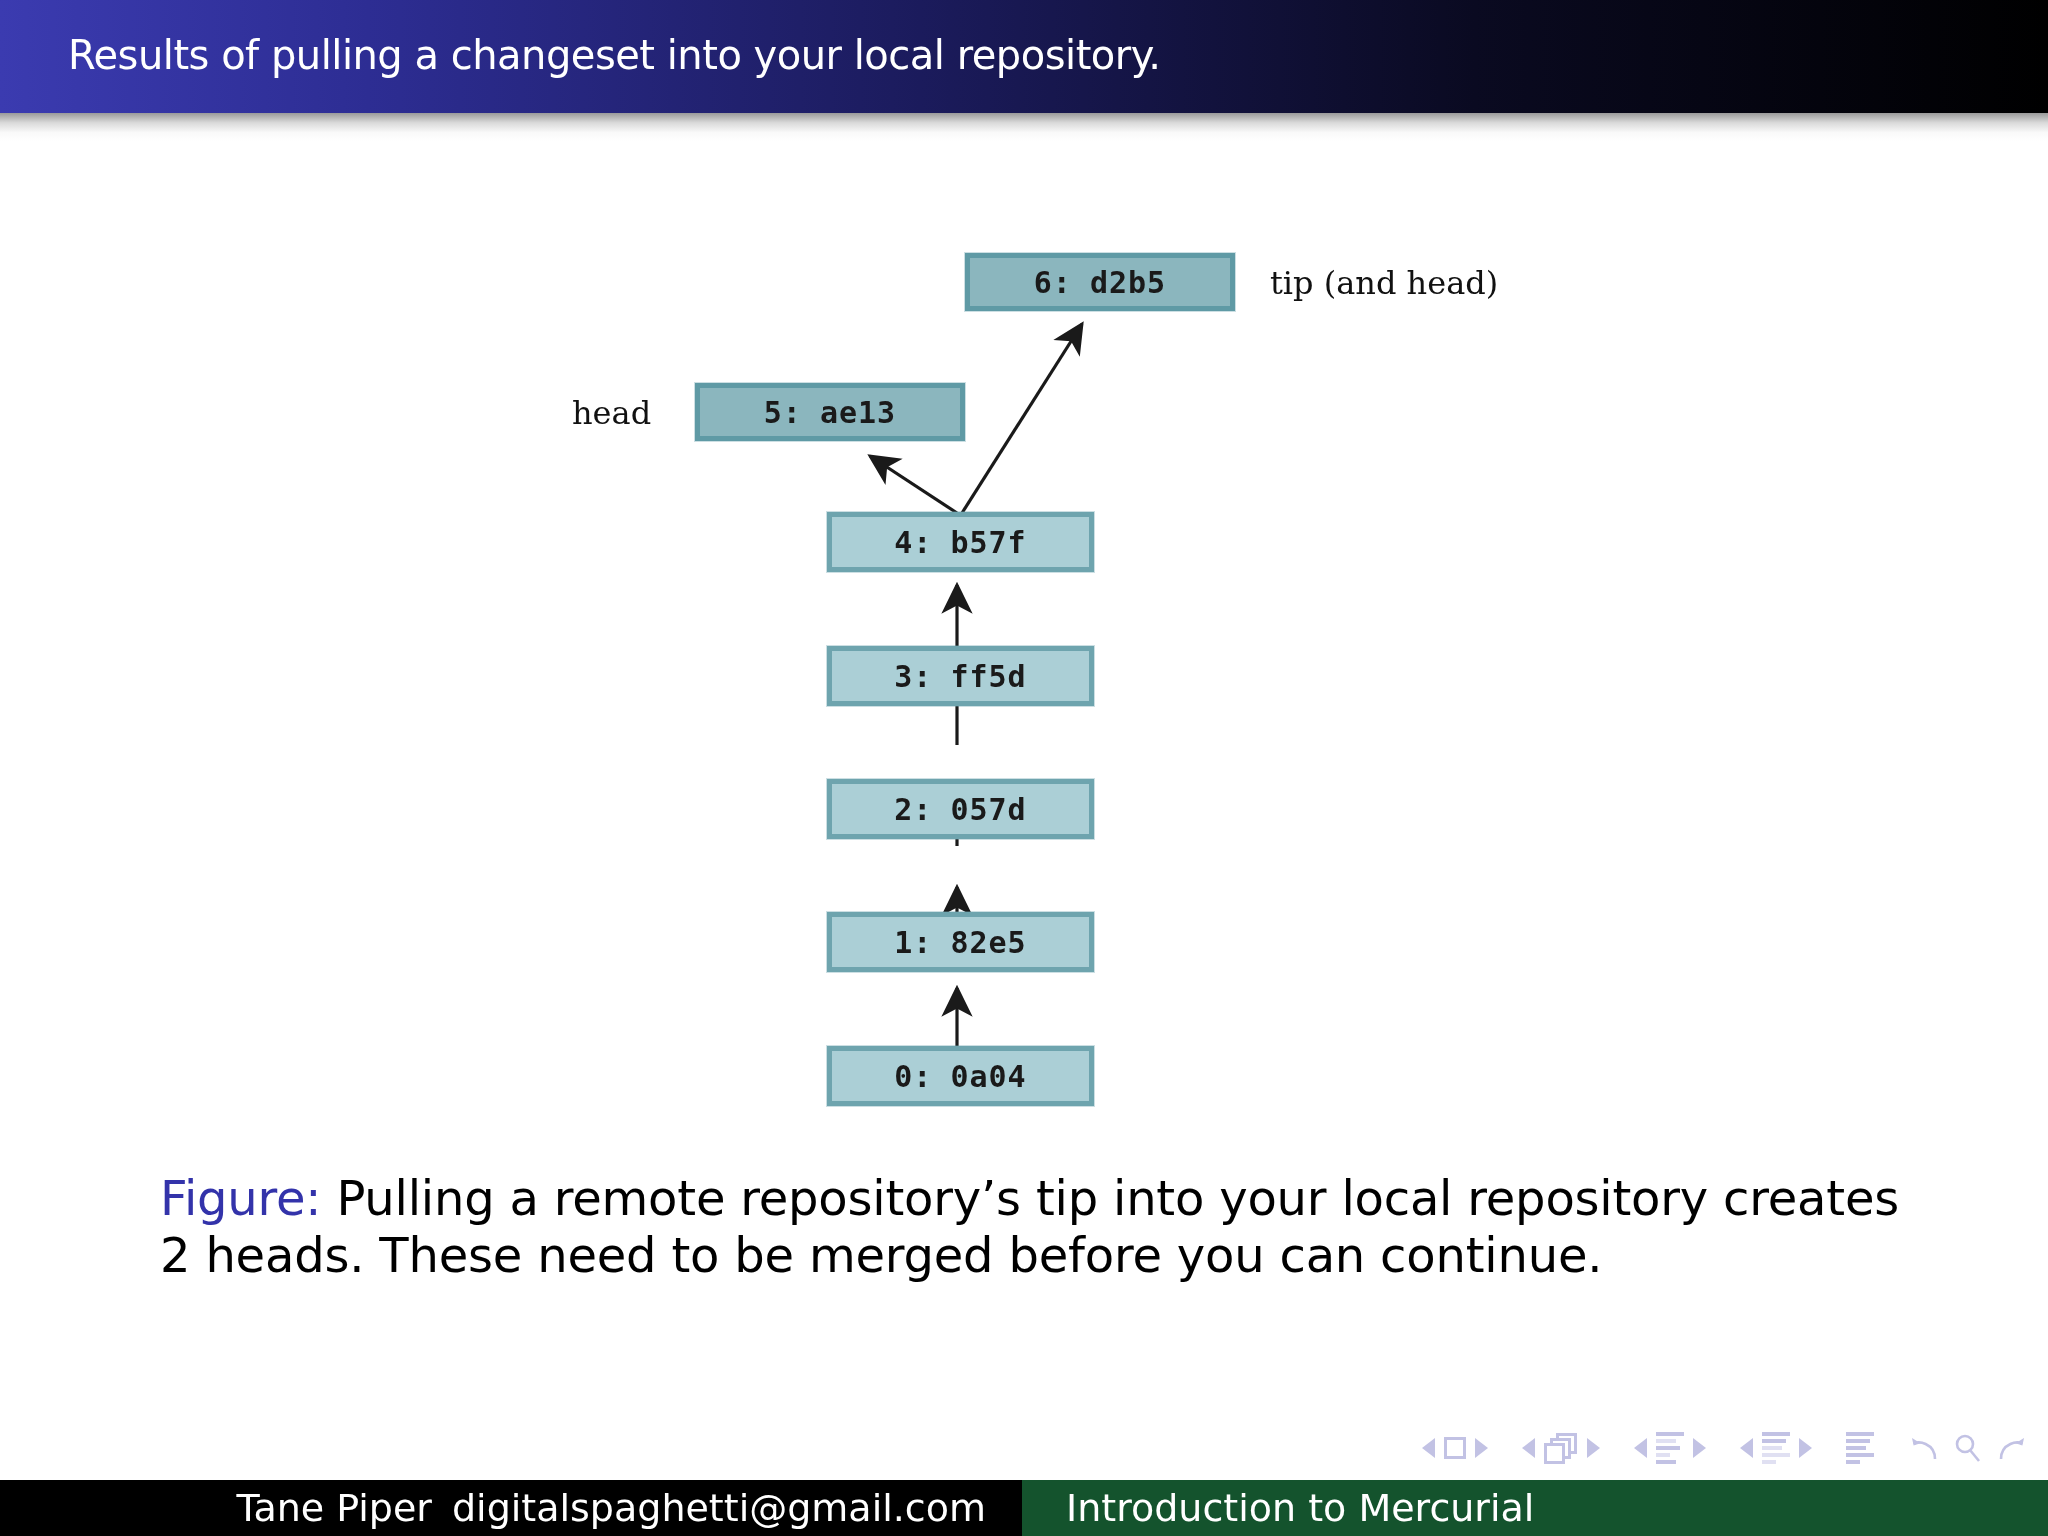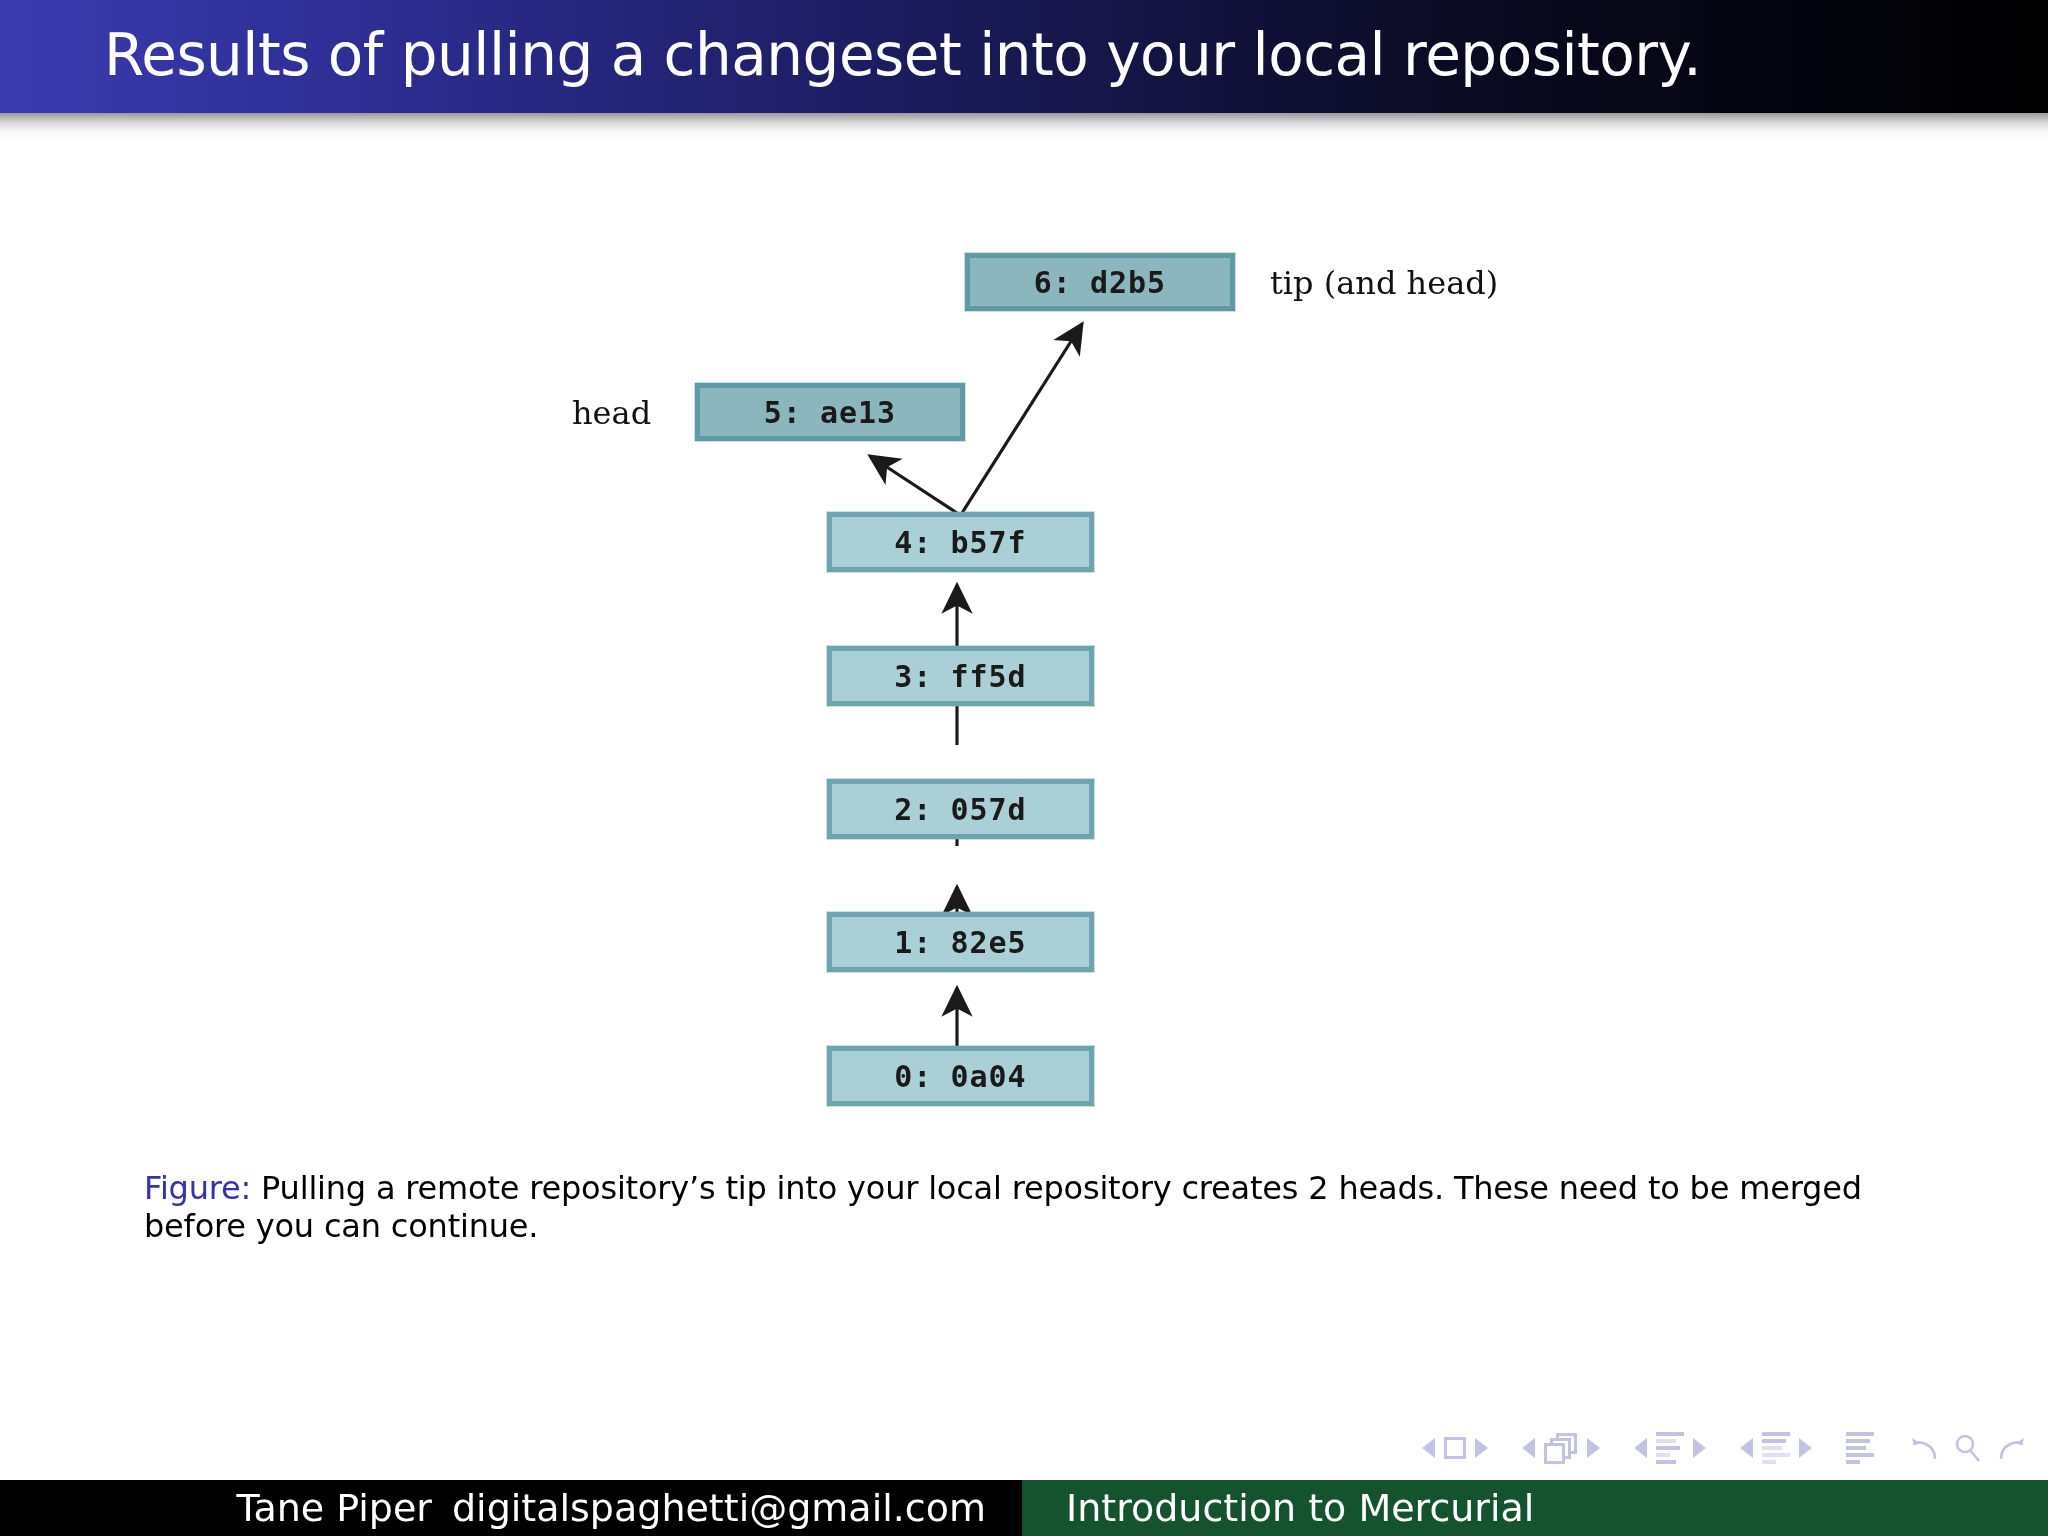--- a/index.html
+++ b/index.html
@@ -20,24 +20,24 @@
     position: absolute;
     left: 0; top: 0;
     width: 2048px;
     height: 113px;
     background: linear-gradient(to right, #3b3bb0 0%, #2d2d93 18%, #1b1b5c 45%, #0a0a21 72%, #000000 100%);
     display: flex;
     align-items: center;
   }
   .header-title {
     color: #ffffff;
-    font-size: 58px;
+    font-size: 40px;
     font-weight: 400;
     letter-spacing: -0.5px;
-    padding-left: 104px;
+    padding-left: 68px;
     white-space: nowrap;
     line-height: 1;
     margin-top: -4px;
   }
   .header-shadow {
     position: absolute;
     left: 0; top: 113px;
     width: 2048px;
     height: 28px;
     background: linear-gradient(to bottom, rgba(80,80,80,0.58) 0%, rgba(140,140,140,0.32) 35%, rgba(200,200,200,0.10) 70%, rgba(255,255,255,0) 100%);
@@ -82,24 +82,24 @@
     position: absolute;
     font-family: "DejaVu Serif", serif;
     font-size: 32px;
     color: #111111;
     white-space: nowrap;
   }
 
   
   .caption {
     position: absolute;
-    left: 144px;
+    left: 160px;
     top: 1170px;
     width: 1760px;
-    font-size: 32px;
+    font-size: 48px;
     line-height: 1.18;
     color: #000000;
     letter-spacing: -0.2px;
   }
   .caption .figlabel {
     color: #3333aa;
   }
 
   
   .navsyms {

